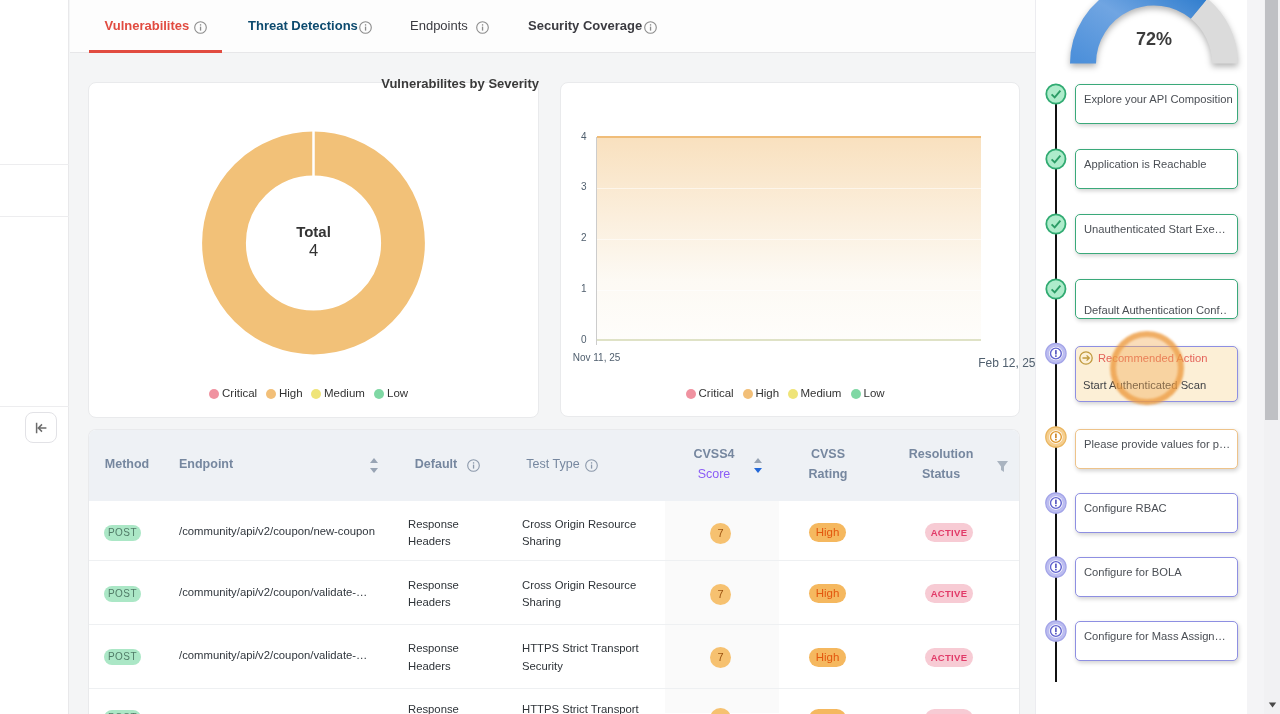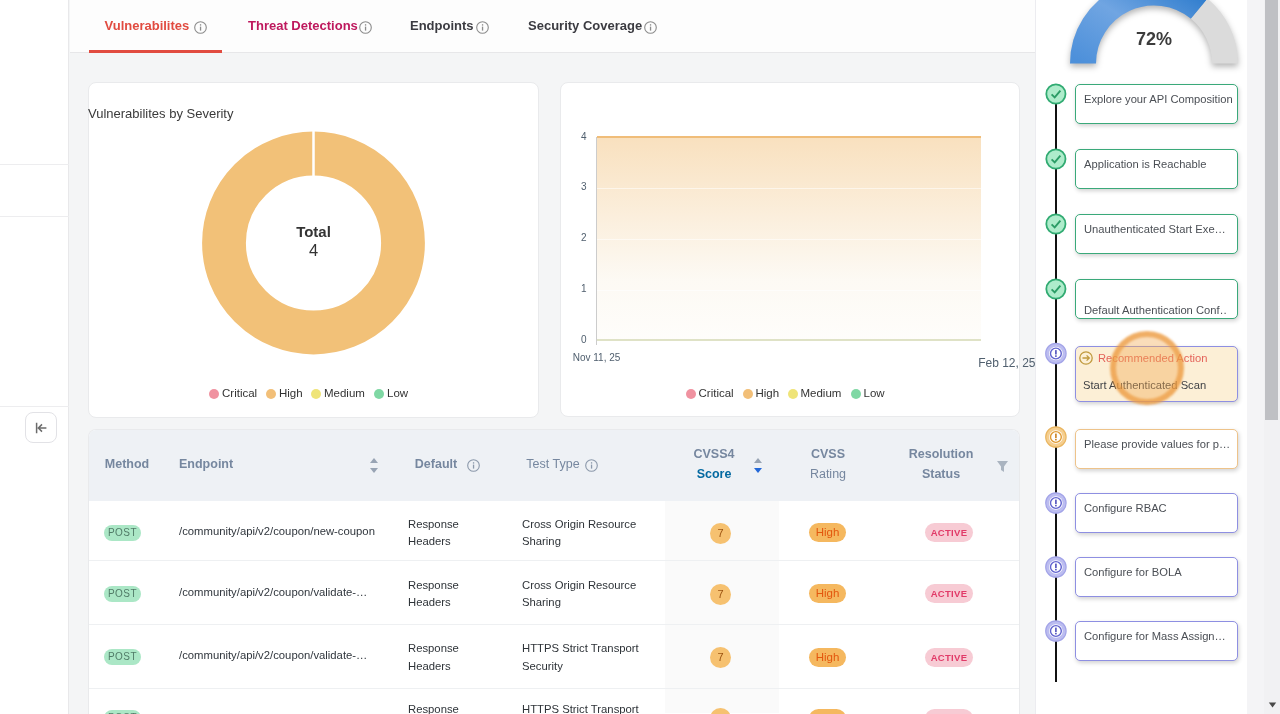--- a/index.html
+++ b/index.html
@@ -15,41 +15,41 @@
 <svg class="abs" style="left:33px;top:420px" width="16" height="16" viewBox="0 0 16 16">
       <path d="M3.6 2.8 V13.2 M13.4 8 H5.4 M9 4.4 L5.4 8 L9 11.6" fill="none" stroke="#6b6b6b" stroke-width="1.5"></path>
     </svg>
 <div class="abs" style="left:70px;top:0;width:965px;height:53px;background:#fdfdfd;border-bottom:1px solid #e7e7e9"></div>
 <span style="position:absolute;left:104.5px;top:18px;font-weight:bold;font-size:13px;color:#e14b40">Vulnerabilites</span>
 <svg style="position:absolute;left:193.5px;top:20.5px" width="13" height="13" viewBox="0 0 13 13">
       <circle cx="6.5" cy="6.5" r="5.8" fill="none" stroke="#8c8c8c" stroke-width="1.1"></circle>
       <rect x="5.9" y="5.6" width="1.3" height="4" fill="#8c8c8c"></rect>
       <rect x="5.9" y="3.2" width="1.3" height="1.4" fill="#8c8c8c"></rect>
     </svg>
-<span style="position:absolute;left:248px;top:18px;font-weight:bold;font-size:13px;color:#be185d">Threat Detections</span>
+<span style="position:absolute;left:248px;top:18px;font-weight:bold;font-size:13px;color:#0c4a6e">Threat Detections</span>
 <svg style="position:absolute;left:358.5px;top:20.5px" width="13" height="13" viewBox="0 0 13 13">
       <circle cx="6.5" cy="6.5" r="5.8" fill="none" stroke="#8c8c8c" stroke-width="1.1"></circle>
       <rect x="5.9" y="5.6" width="1.3" height="4" fill="#8c8c8c"></rect>
       <rect x="5.9" y="3.2" width="1.3" height="1.4" fill="#8c8c8c"></rect>
     </svg>
-<span style="position:absolute;left:410px;top:18px;font-weight:bold;font-size:13px;color:#3b3b41">Endpoints</span>
+<span style="position:absolute;left:410px;top:18px;font-weight:normal;font-size:13px;color:#3b3b41">Endpoints</span>
 <svg style="position:absolute;left:475.5px;top:20.5px" width="13" height="13" viewBox="0 0 13 13">
       <circle cx="6.5" cy="6.5" r="5.8" fill="none" stroke="#8c8c8c" stroke-width="1.1"></circle>
       <rect x="5.9" y="5.6" width="1.3" height="4" fill="#8c8c8c"></rect>
       <rect x="5.9" y="3.2" width="1.3" height="1.4" fill="#8c8c8c"></rect>
     </svg>
 <span style="position:absolute;left:528px;top:18px;font-weight:bold;font-size:13px;color:#3b3b41">Security Coverage</span>
 <svg style="position:absolute;left:643.5px;top:20.5px" width="13" height="13" viewBox="0 0 13 13">
       <circle cx="6.5" cy="6.5" r="5.8" fill="none" stroke="#8c8c8c" stroke-width="1.1"></circle>
       <rect x="5.9" y="5.6" width="1.3" height="4" fill="#8c8c8c"></rect>
       <rect x="5.9" y="3.2" width="1.3" height="1.4" fill="#8c8c8c"></rect>
     </svg>
 <div class="abs" style="left:89px;top:50px;width:133px;height:3px;background:#e14b40"></div>
 <div class="card" style="left:88px;top:82px;width:451px;height:336px"></div>
-<div class="abs" style="left:88px;top:106px;width:451px;text-align:left;font-weight:normal;font-size:13px;color:#3a3a3a">Vulnerabilites by Severity</div>
+<div class="abs" style="left:88px;top:76px;width:451px;text-align:right;font-weight:bold;font-size:13px;color:#3a3a3a">Vulnerabilites by Severity</div>
 <svg class="abs" style="left:88px;top:82px" width="451" height="336" viewBox="0 0 451 336">
       <circle cx="225.5" cy="161" r="89.5" fill="none" stroke="#f2c178" stroke-width="43.8"></circle>
       <rect x="224.25" y="48.6" width="2.5" height="45.8" fill="#fff"></rect>
       <text x="225.5" y="155" text-anchor="middle" font-size="15" font-weight="bold" fill="#333">Total</text>
       <text x="225.5" y="174" text-anchor="middle" font-size="16.5" fill="#333">4</text>
     </svg>
 <div class="abs" style="left:209.0px;top:389px;width:10px;height:10px;border-radius:5px;background:#f092a0"></div>
     <span class="abs" style="left:222.0px;top:387px;font-size:11.5px;color:#333">Critical</span>
     <div class="abs" style="left:266.0px;top:389px;width:10px;height:10px;border-radius:5px;background:#f2bf78"></div>
     <span class="abs" style="left:279.0px;top:387px;font-size:11.5px;color:#333">High</span>
@@ -95,27 +95,27 @@
       <rect x="5.9" y="5.6" width="1.3" height="4" fill="#8c99ab"></rect>
       <rect x="5.9" y="3.2" width="1.3" height="1.4" fill="#8c99ab"></rect>
     </svg>
 <div class="abs" style="left:493.0px;top:457px;width:120px;text-align:center;font-weight:normal;font-size:12.5px;color:#76879f">Test Type</div>
 <svg style="position:absolute;left:584.5px;top:458.5px" width="13" height="13" viewBox="0 0 13 13">
       <circle cx="6.5" cy="6.5" r="5.8" fill="none" stroke="#8c99ab" stroke-width="1.1"></circle>
       <rect x="5.9" y="5.6" width="1.3" height="4" fill="#8c99ab"></rect>
       <rect x="5.9" y="3.2" width="1.3" height="1.4" fill="#8c99ab"></rect>
     </svg>
 <div class="abs" style="left:654.0px;top:447px;width:120px;text-align:center;font-weight:bold;font-size:12.5px;color:#76879f">CVSS4</div>
-<div class="abs" style="left:654.0px;top:467px;width:120px;text-align:center;font-weight:bold;font-size:12.5px;color:#0369a1">Score</div>
+<div class="abs" style="left:654.0px;top:467px;width:120px;text-align:center;font-weight:normal;font-size:12.5px;color:#8b5cf6">Score</div>
 <svg class="abs" style="left:752px;top:457px" width="12" height="17" viewBox="0 0 12 17">
       <path d="M6 1 L10 6 H2 Z" fill="#98a4b4"></path>
       <path d="M6 16 L2 11 H10 Z" fill="#2368d8"></path>
     </svg>
 <div class="abs" style="left:768.0px;top:447px;width:120px;text-align:center;font-weight:bold;font-size:12.5px;color:#76879f">CVSS</div>
-<div class="abs" style="left:768.0px;top:467px;width:120px;text-align:center;font-weight:normal;font-size:12.5px;color:#76879f">Rating</div>
+<div class="abs" style="left:768.0px;top:467px;width:120px;text-align:center;font-weight:bold;font-size:12.5px;color:#76879f">Rating</div>
 <div class="abs" style="left:881.0px;top:447px;width:120px;text-align:center;font-weight:bold;font-size:12.5px;color:#76879f">Resolution</div>
 <div class="abs" style="left:881.0px;top:467px;width:120px;text-align:center;font-weight:bold;font-size:12.5px;color:#76879f">Status</div>
 <svg class="abs" style="left:996px;top:460px" width="13" height="13" viewBox="0 0 13 13">
       <path d="M1 1 H12 L8 6.5 V12 L5 10 V6.5 Z" fill="#aab4c0"></path>
     </svg>
 <div class="abs" style="left:104px;top:524.5px;width:37px;height:16px;border-radius:8px;background:#abe7c6;color:#517c68;font-size:10px;text-align:center;line-height:16px;letter-spacing:0.5px">POST</div>
 <div class="abs" style="left:179px;top:524.5px;font-size:11.3px;color:#30363d">/community/api/v2/coupon/new-coupon</div>
 <div class="abs" style="left:408px;top:515.5px;font-size:11.3px;color:#2e3338;line-height:17.6px">Response<br>Headers</div>
 <div class="abs" style="left:522px;top:515.5px;font-size:11.3px;color:#2e3338;line-height:17.6px">Cross Origin Resource<br>Sharing</div>
 <div class="abs" style="left:710px;top:522.5px;width:21px;height:21px;border-radius:11px;background:#f6c170;color:#9c5310;font-size:11px;text-align:center;line-height:21px">7</div>

